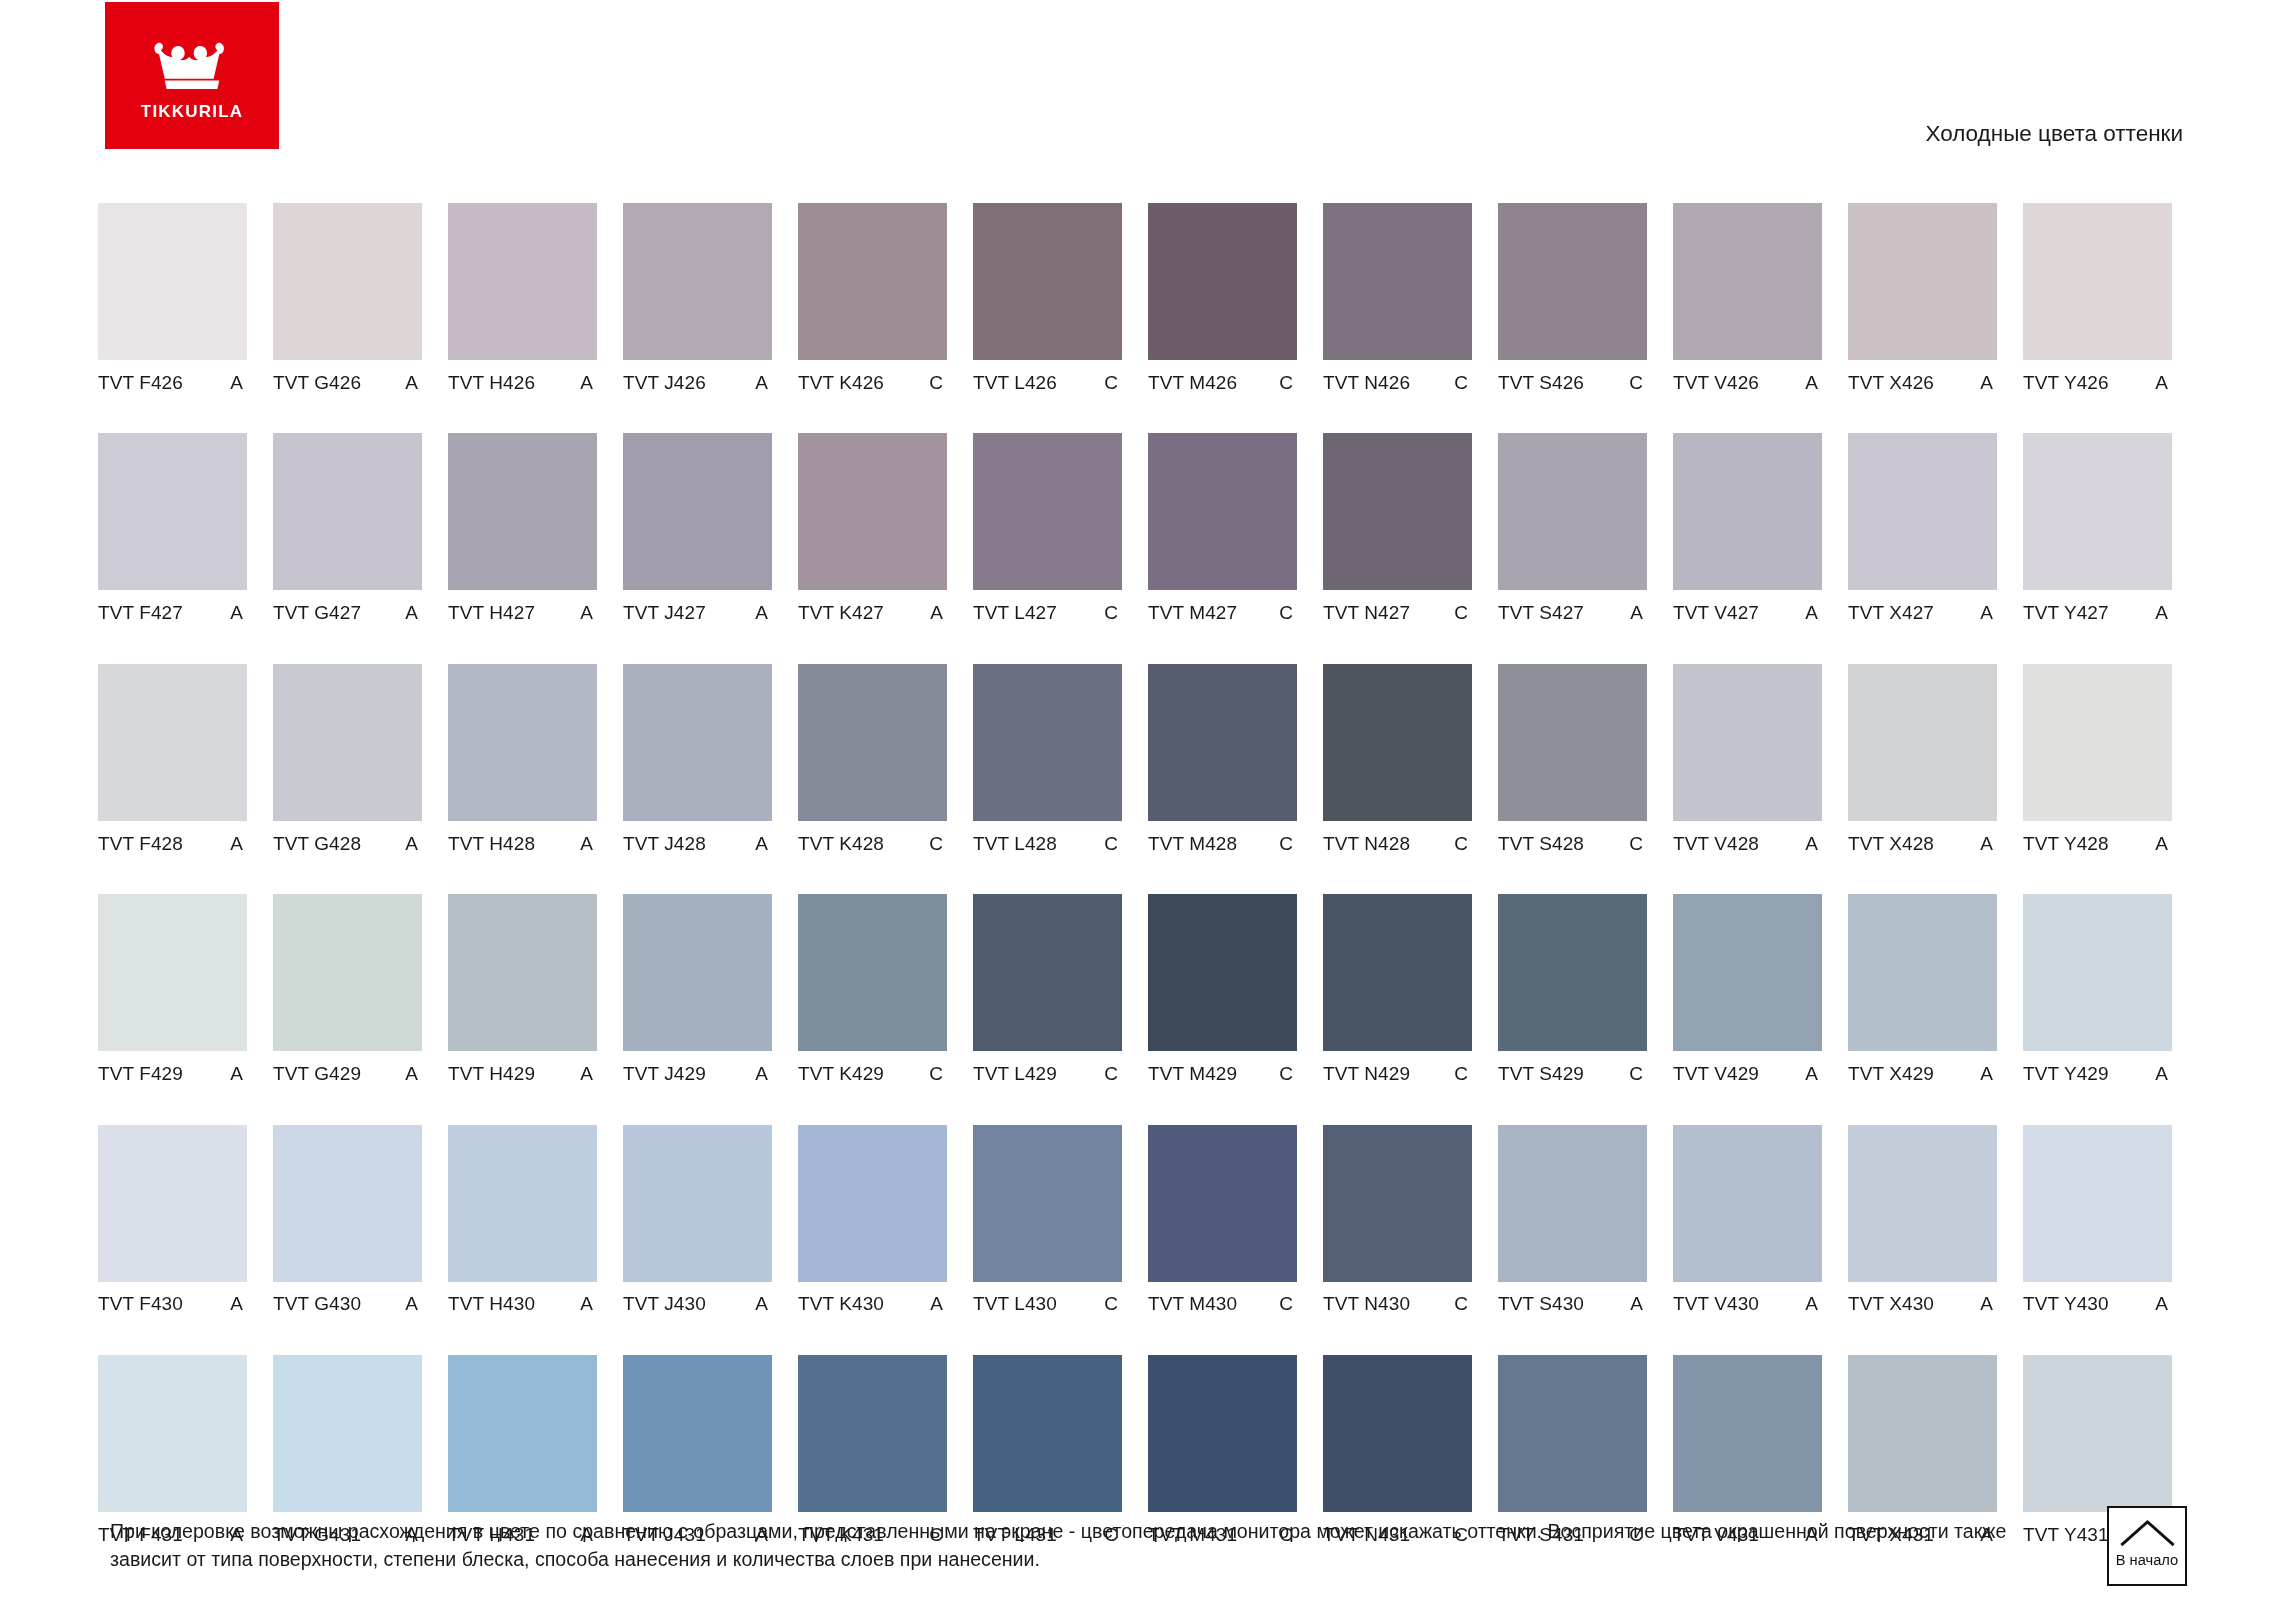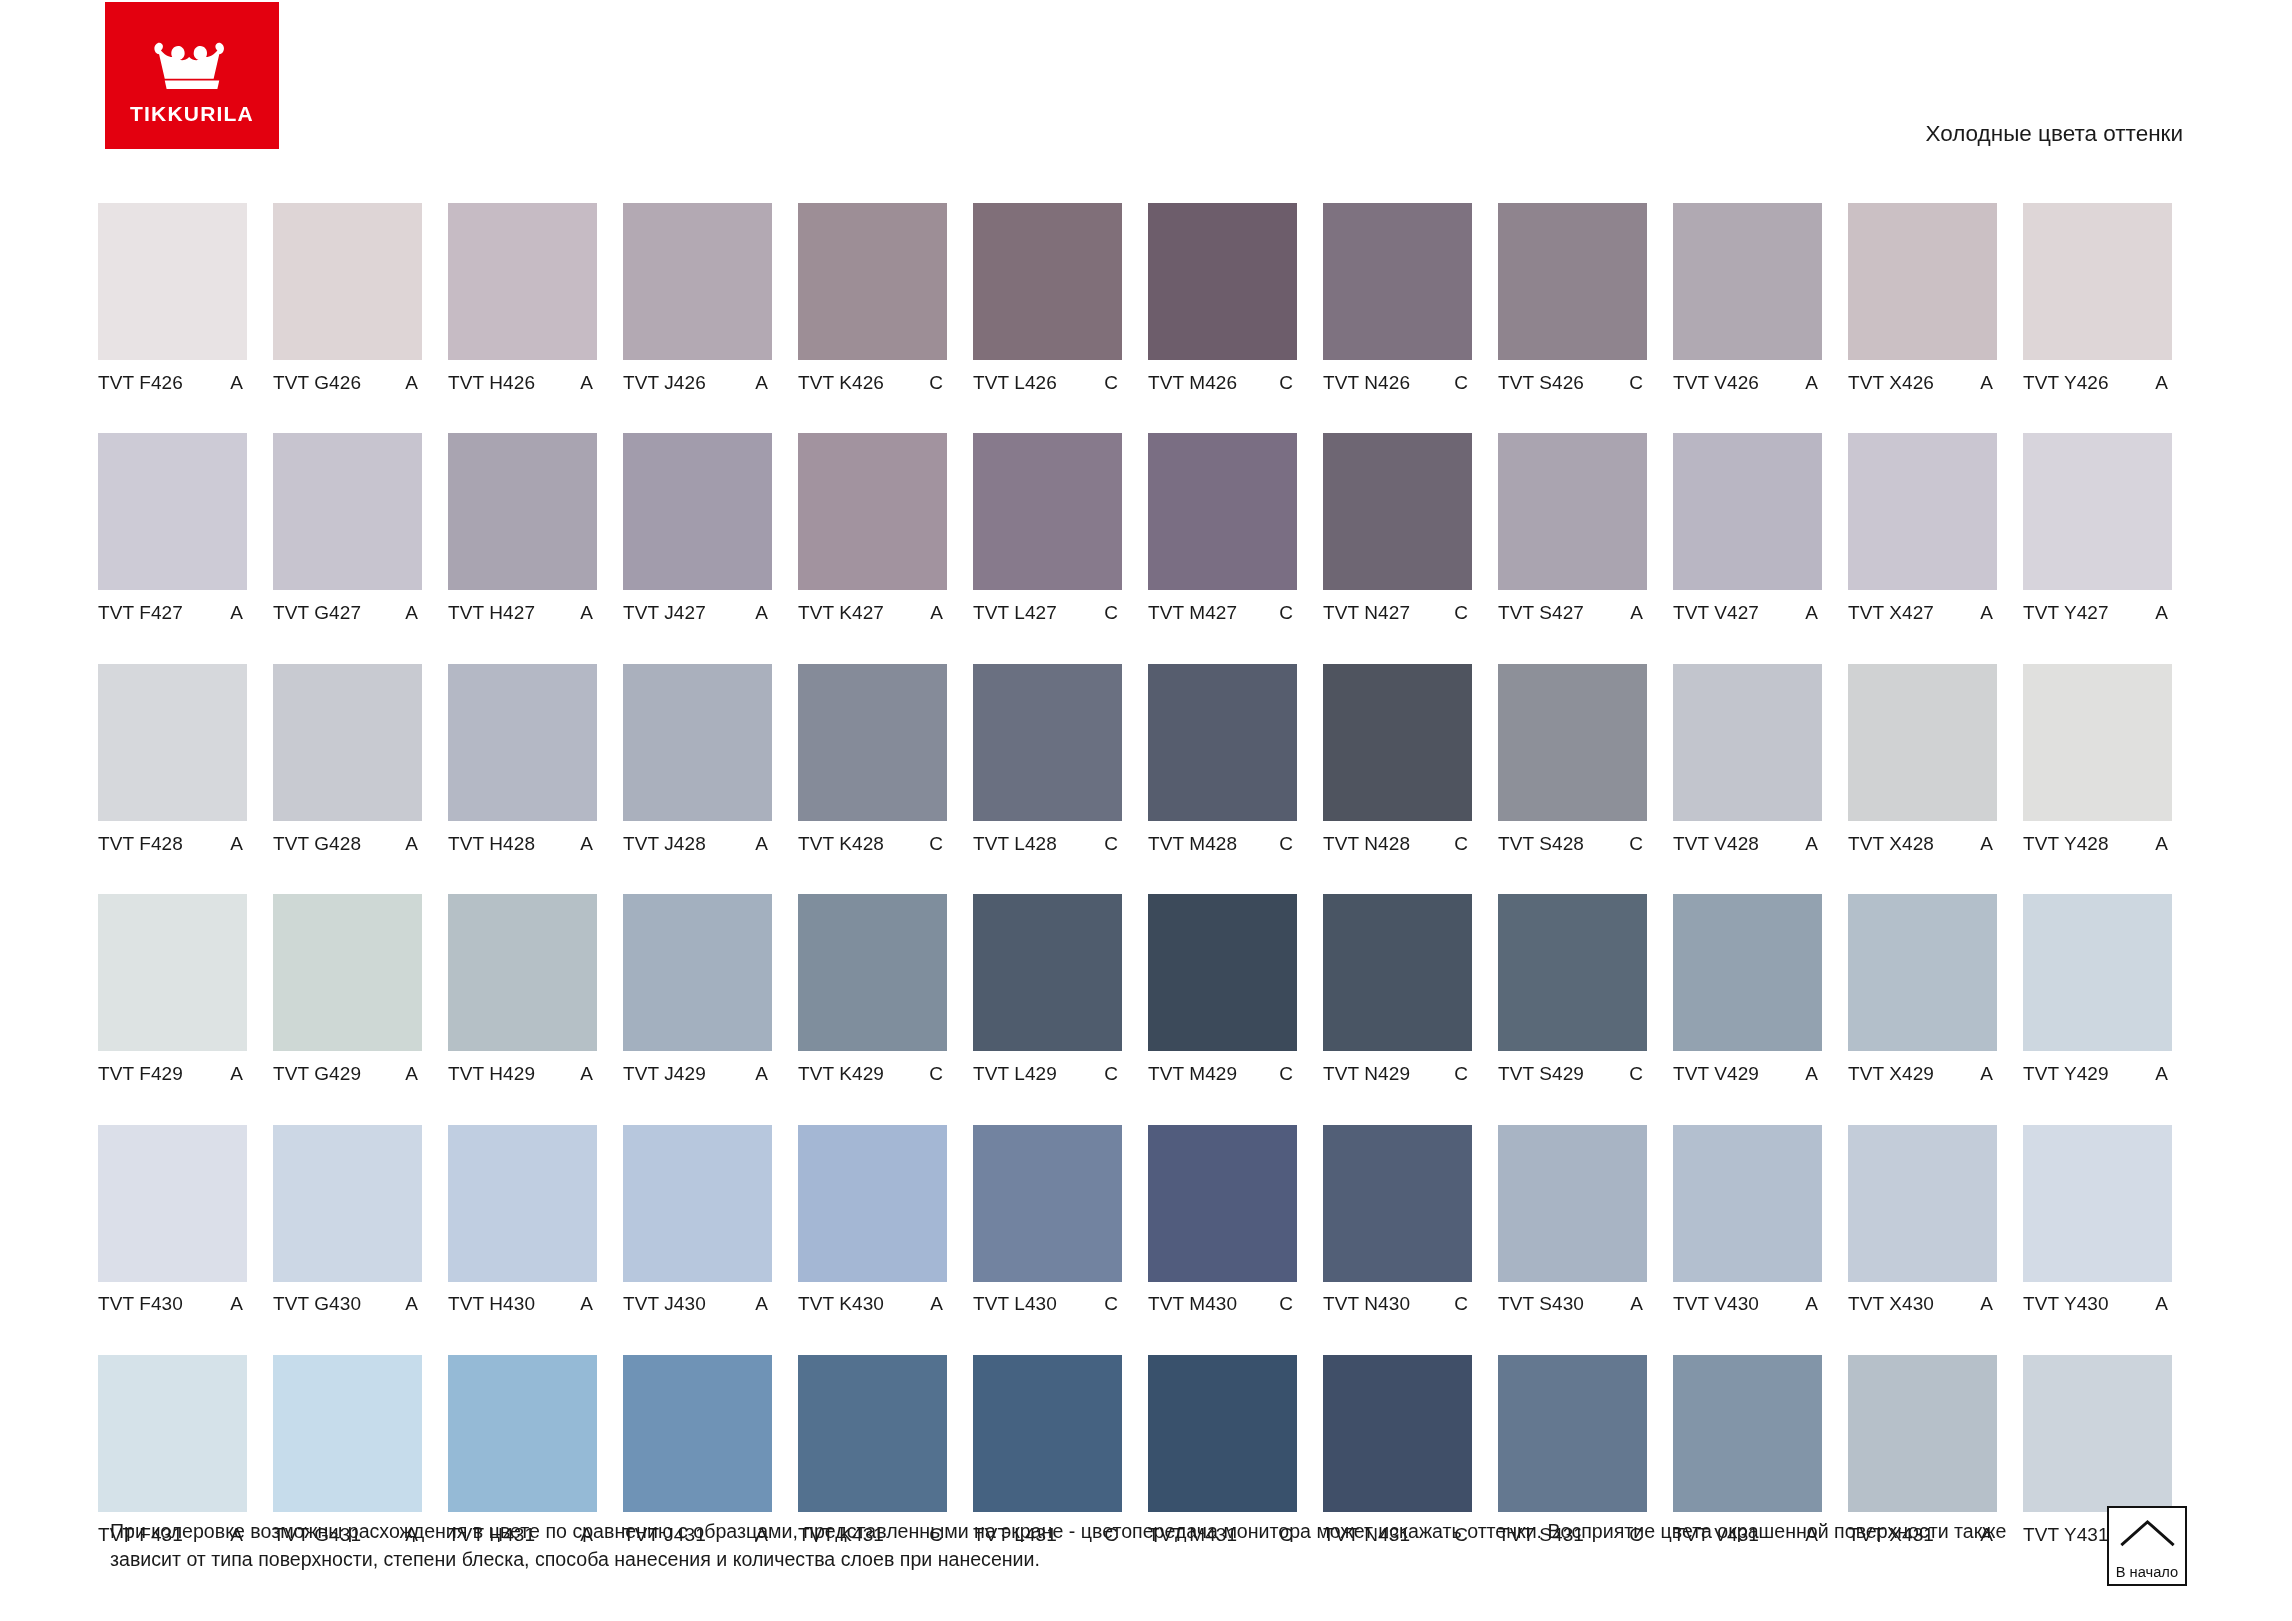--- a/index.html
+++ b/index.html
@@ -37,21 +37,21 @@
     justify-content: flex-start;
   }
   .logo-crown {
     margin-top: 35px;
     width: 94px;
     height: 57px;
   }
   .logo-word {
     margin-top: 8.8px;
     color: #ffffff;
-    font-size: 21px;
+    font-size: 17px;
     font-weight: bold;
     letter-spacing: 1.2px;
     font-family: "Liberation Sans", sans-serif;
     line-height: 1;
   }
   .header-title {
     position: absolute;
     right: 110px;
     top: 121px;
     font-size: 22.5px;
@@ -122,21 +122,20 @@
     top: 1506px;
     width: 80px;
     height: 80px;
     border: 2px solid #111111;
     background: #ffffff;
     display: flex;
     flex-direction: column;
     align-items: center;
     justify-content: flex-start;
     box-sizing: border-box;
-    gap: 12px;
   }
   .top-button-icon {
     margin-top: 8.8px;
     width: 59px;
     height: 31px;
   }
   .top-button-label {
     margin-top: 4.9px;
     font-size: 14.7px;
     color: #111111;

